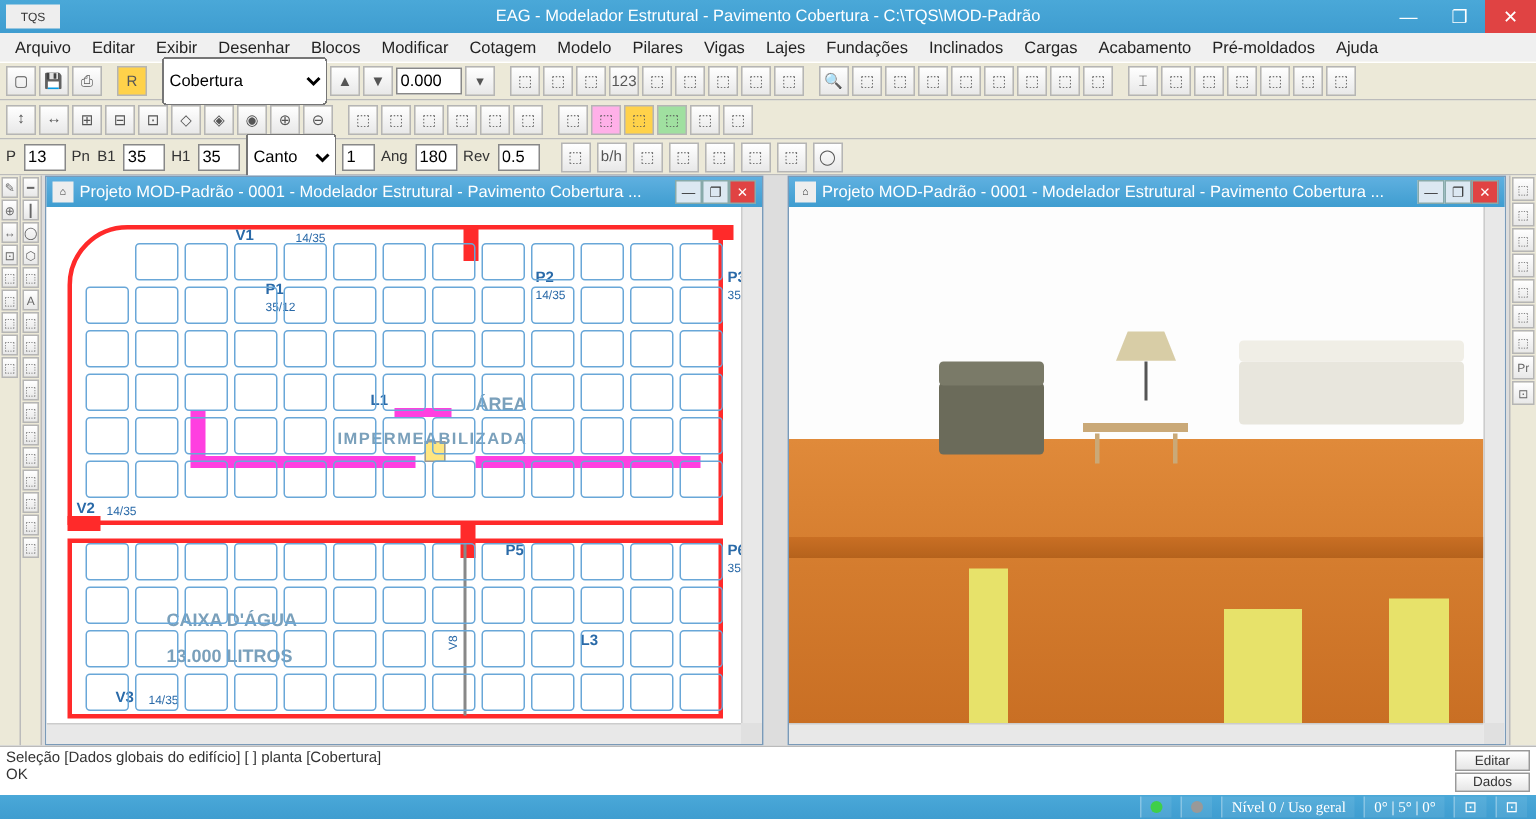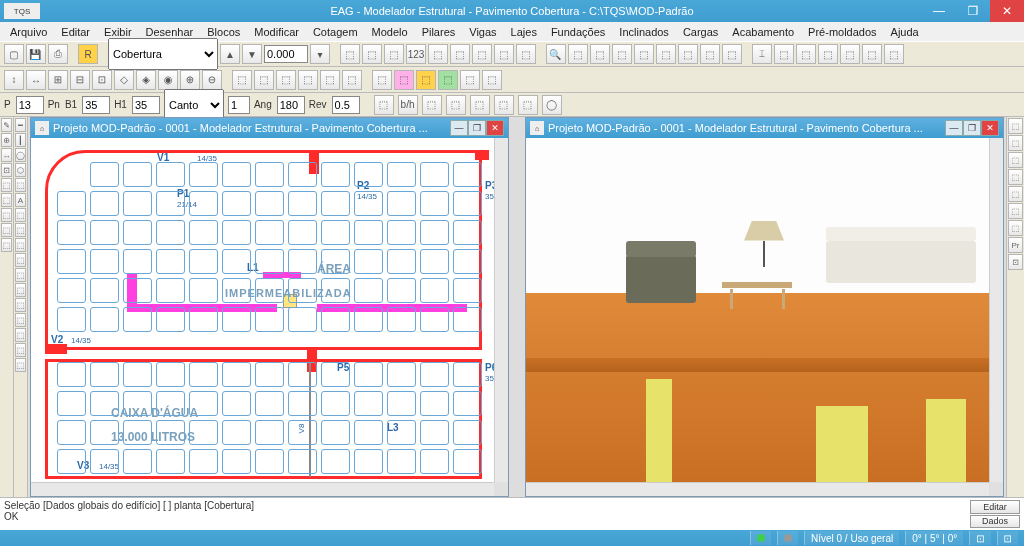--- a/index.html
+++ b/index.html
@@ -69,21 +69,21 @@
 .threeD .lamp .shade{width:40px;height:20px;background:#d8cda6;clip-path:polygon(20% 0,80% 0,100% 100%,0 100%);} 
 .threeD .lamp .pole{width:2px;height:26px;background:#555;margin:0 auto;}
 .threeD .table{position:absolute;background:#caa978;}
 
 .statusarea{position:absolute;left:0;right:0;bottom:16px;height:33px;background:#fff;border-top:1px solid #bbb;font-size:10px;color:#333;padding:2px 4px;display:flex;}
 .statusarea .logleft{flex:1;}
 .statusarea .logbtns{width:50px;display:flex;flex-direction:column;gap:1px;}
 .statusarea .logbtn{height:14px;border:1px solid #999;background:linear-gradient(#fff,#e6e6e6);font-size:9px;display:flex;align-items:center;justify-content:center;}
 
 .statusbar{position:absolute;left:0;right:0;bottom:0;height:16px;background:linear-gradient(#4aa8d8,#3f9dd0);color:#fff;font-size:10px;display:flex;align-items:center;justify-content:flex-end;padding:0 6px;gap:6px;}
-.statusbar .cell{background:rgba(255,255,255,0.08);padding:0 6px;border-left:1px solid rgba(255,255,255,0.3);height:14px;display:flex;align-items:center;}
+.statusbar .cell{background:rgba(255,255,255,0.08);padding:0 6px;border-left:1px solid rgba(255,255,255,0.3);height:14px;display:flex;align-items:center;font-family:Liberation Serif, serif;}
 .statusbar .led{width:8px;height:8px;border-radius:50%;}
 .led.g{background:#3fcf4a;} .led.gray{background:#999;}
 </style>
 </head>
 <body>
 
 <div class="titlebar">
   <div class="icon">TQS</div>
   <div class="title">EAG - Modelador Estrutural - Pavimento Cobertura - C:\TQS\MOD-Padrão</div>
   <div class="winbtns">
@@ -278,21 +278,21 @@
           <div class="mag" style="left:90px;top:130px;width:10px;height:34px"></div>
           <div class="mag" style="left:226px;top:128px;width:38px;height:6px"></div>
 
           <div class="vline" style="left:272px;top:218px;height:115px"></div>
 
           <div class="cursor" style="left:246px;top:150px"></div>
 
           <div class="lbl" style="left:120px;top:8px">V1</div>
           <div class="lbl sm" style="left:160px;top:10px">14/35</div>
           <div class="lbl" style="left:140px;top:44px">P1</div>
-          <div class="lbl sm" style="left:140px;top:56px">21/14</div>
+          <div class="lbl sm" style="left:140px;top:56px">35/12</div>
           <div class="lbl" style="left:320px;top:36px">P2</div>
           <div class="lbl sm" style="left:320px;top:48px">14/35</div>
           <div class="lbl" style="left:448px;top:36px">P3</div>
           <div class="lbl sm" style="left:448px;top:48px">35/1</div>
           <div class="lbl" style="left:210px;top:118px">L1</div>
           <div class="lbl gray" style="left:280px;top:118px;font-size:12px">ÁREA</div>
           <div class="lbl gray" style="left:188px;top:143px;font-size:11px;letter-spacing:1px">IMPERMEABILIZADA</div>
           <div class="lbl" style="left:14px;top:190px">V2</div>
           <div class="lbl sm" style="left:34px;top:192px">14/35</div>
           <div class="lbl" style="left:300px;top:218px">P5</div>

